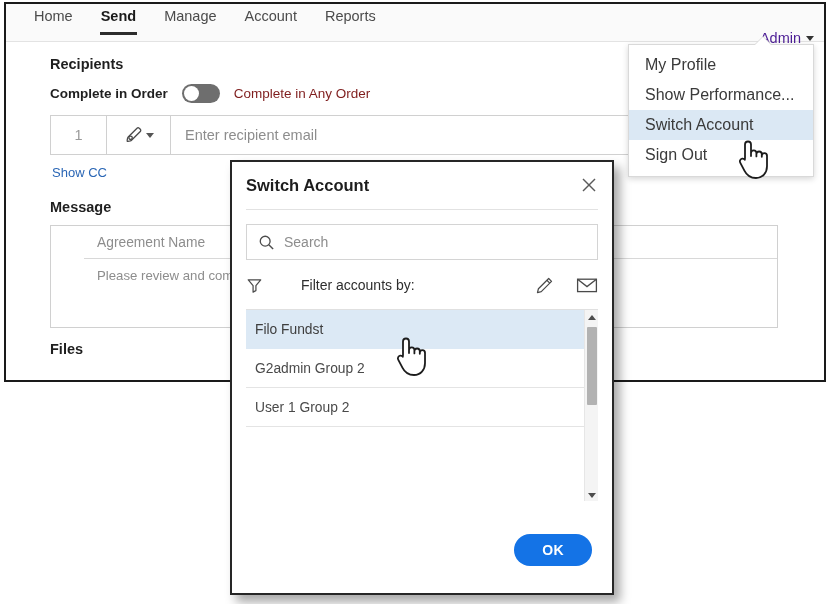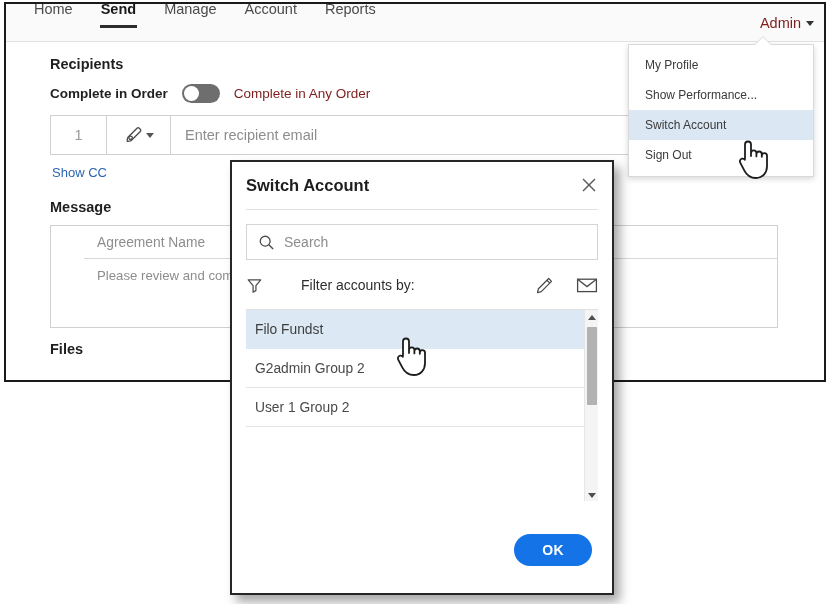--- a/index.html
+++ b/index.html
@@ -21,38 +21,38 @@
     overflow: hidden;
   }
 
   
   #topnav {
     position: relative;
     height: 38px;
     background: #fafafa;
     border-bottom: 1px solid #e3e3e3;
   }
-  .nav-items { position:absolute; left: 14px; top: 0; height: 24px; display:flex; align-items:flex-end; gap: 0px; }
+  .nav-items { position:absolute; left: 14px; top: 0; height: 24px; display:flex; align-items:center; gap: 0px; }
   .nav-item {
     position: relative;
     font-size: 14.5px;
     color: #4b4b4b;
     padding: 0 14px;
     line-height: 38px;
     cursor: pointer;
     white-space: nowrap;
   }
   .nav-item.active { color: #1a1a1a; font-weight: 700; }
   .nav-item.active::after {
     content:""; position:absolute; left: 13px; right: 13px; bottom: 0;
     height: 3px; background: #2c2c2c;
   }
   #admin-menu-trigger {
-    position: absolute; right: 10px; top: 0; line-height: 38px;
-    font-size: 14.5px; color: #7f1d1d; cursor: pointer; white-space: nowrap;
+    position: absolute; right: 10px; top: 15px; line-height: 38px;
+    font-size: 14.5px; color: #4c1d95; cursor: pointer; white-space: nowrap;
   }
   #admin-menu-trigger .caret {
     display:inline-block; margin-left: 5px;
     border-left: 4.5px solid transparent;
     border-right: 4.5px solid transparent;
     border-top: 5px solid #333;
     vertical-align: middle;
     position: relative; top:-1px;
   }
 
@@ -138,21 +138,21 @@
   #admin-dropdown .pointer {
     position:absolute; top:-8px; left: 126px;
     width:0;height:0;
     border-left: 8px solid transparent;
     border-right: 8px solid transparent;
     border-bottom: 8px solid #ffffff;
     filter: drop-shadow(0 -1px 0 #d9d9d9);
   }
   .menu-item {
     height: 30px; display:flex; align-items:center;
-    padding-left: 16px; font-size: 12px; color: #3a3a3a;
+    padding-left: 16px; font-size: 16px; color: #3a3a3a;
     cursor:pointer; white-space:nowrap;
   }
   .menu-item.highlight { background: #dbe8f4; }
 
   
   #modal {
     position: absolute; left: 230px; top: 160px;
     width: 384px; height: 435px;
     background: #ffffff;
     border: 2px solid #262626;

